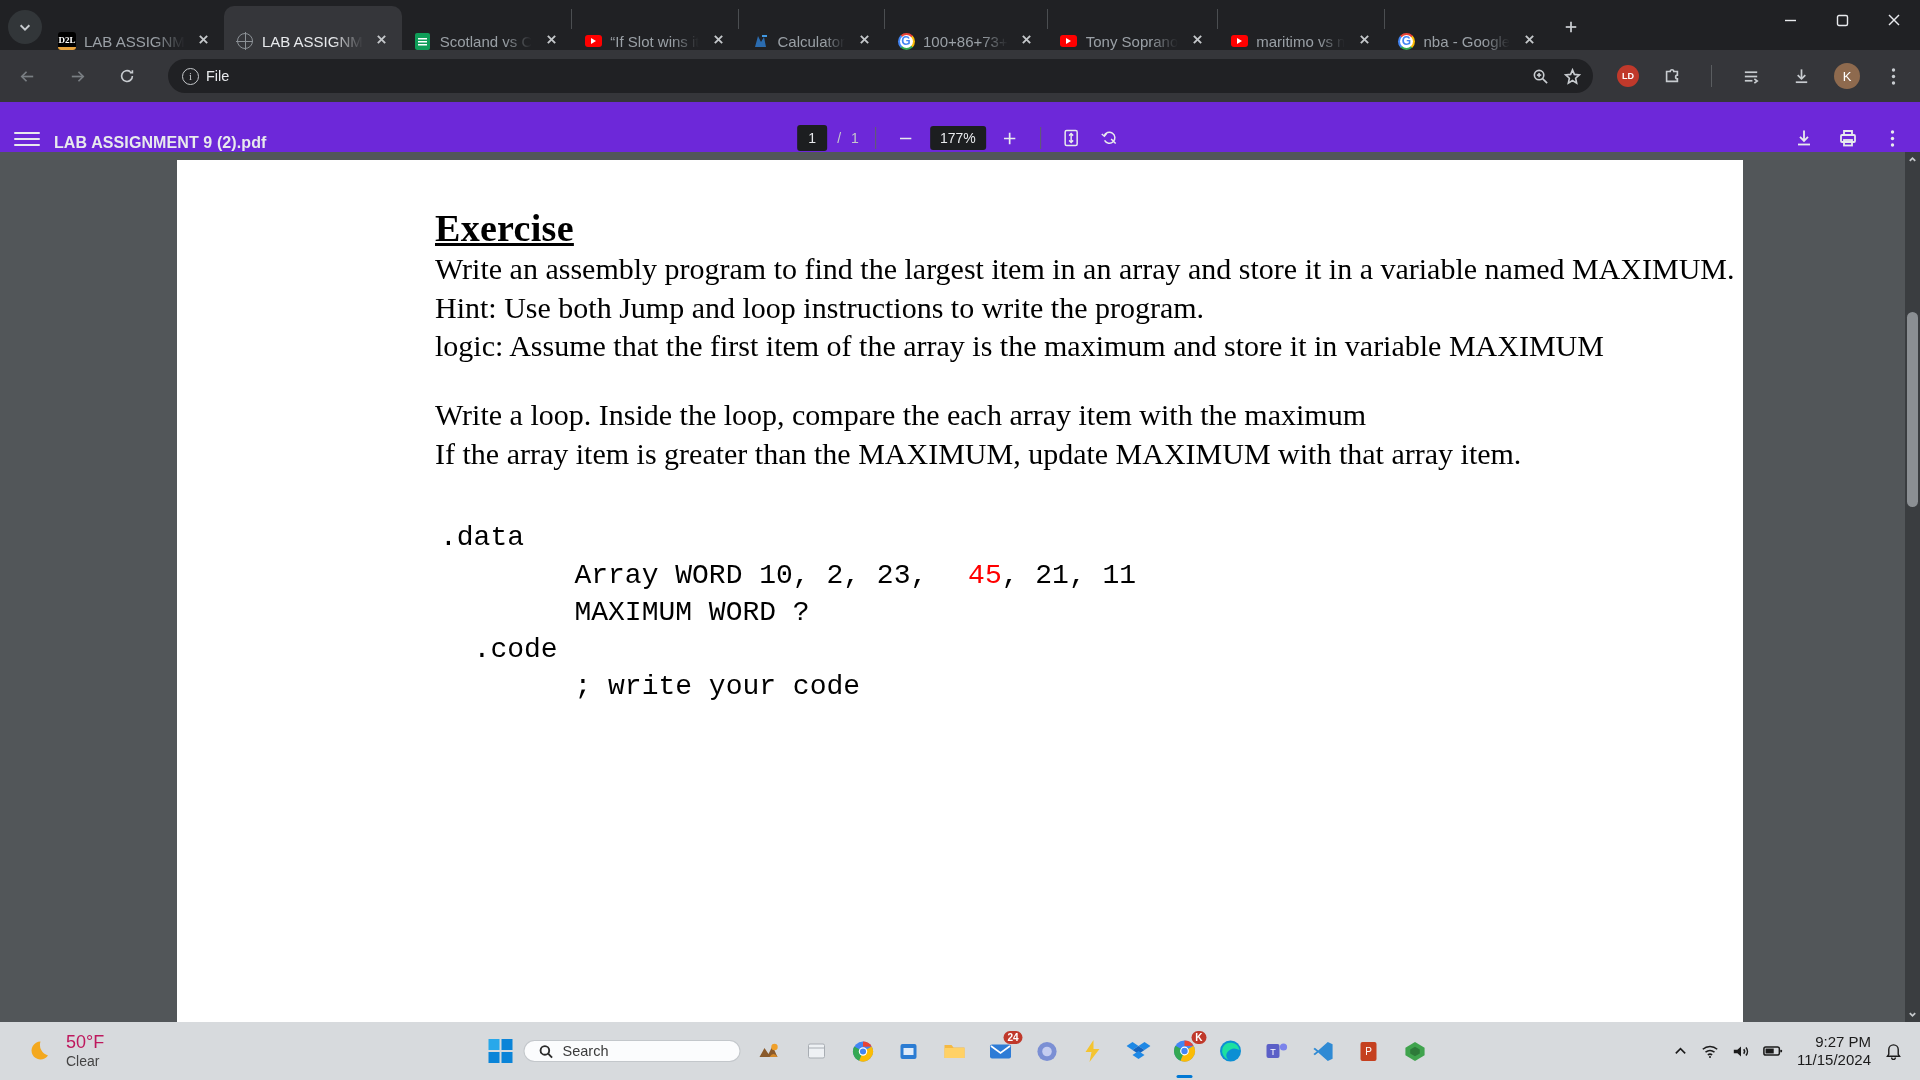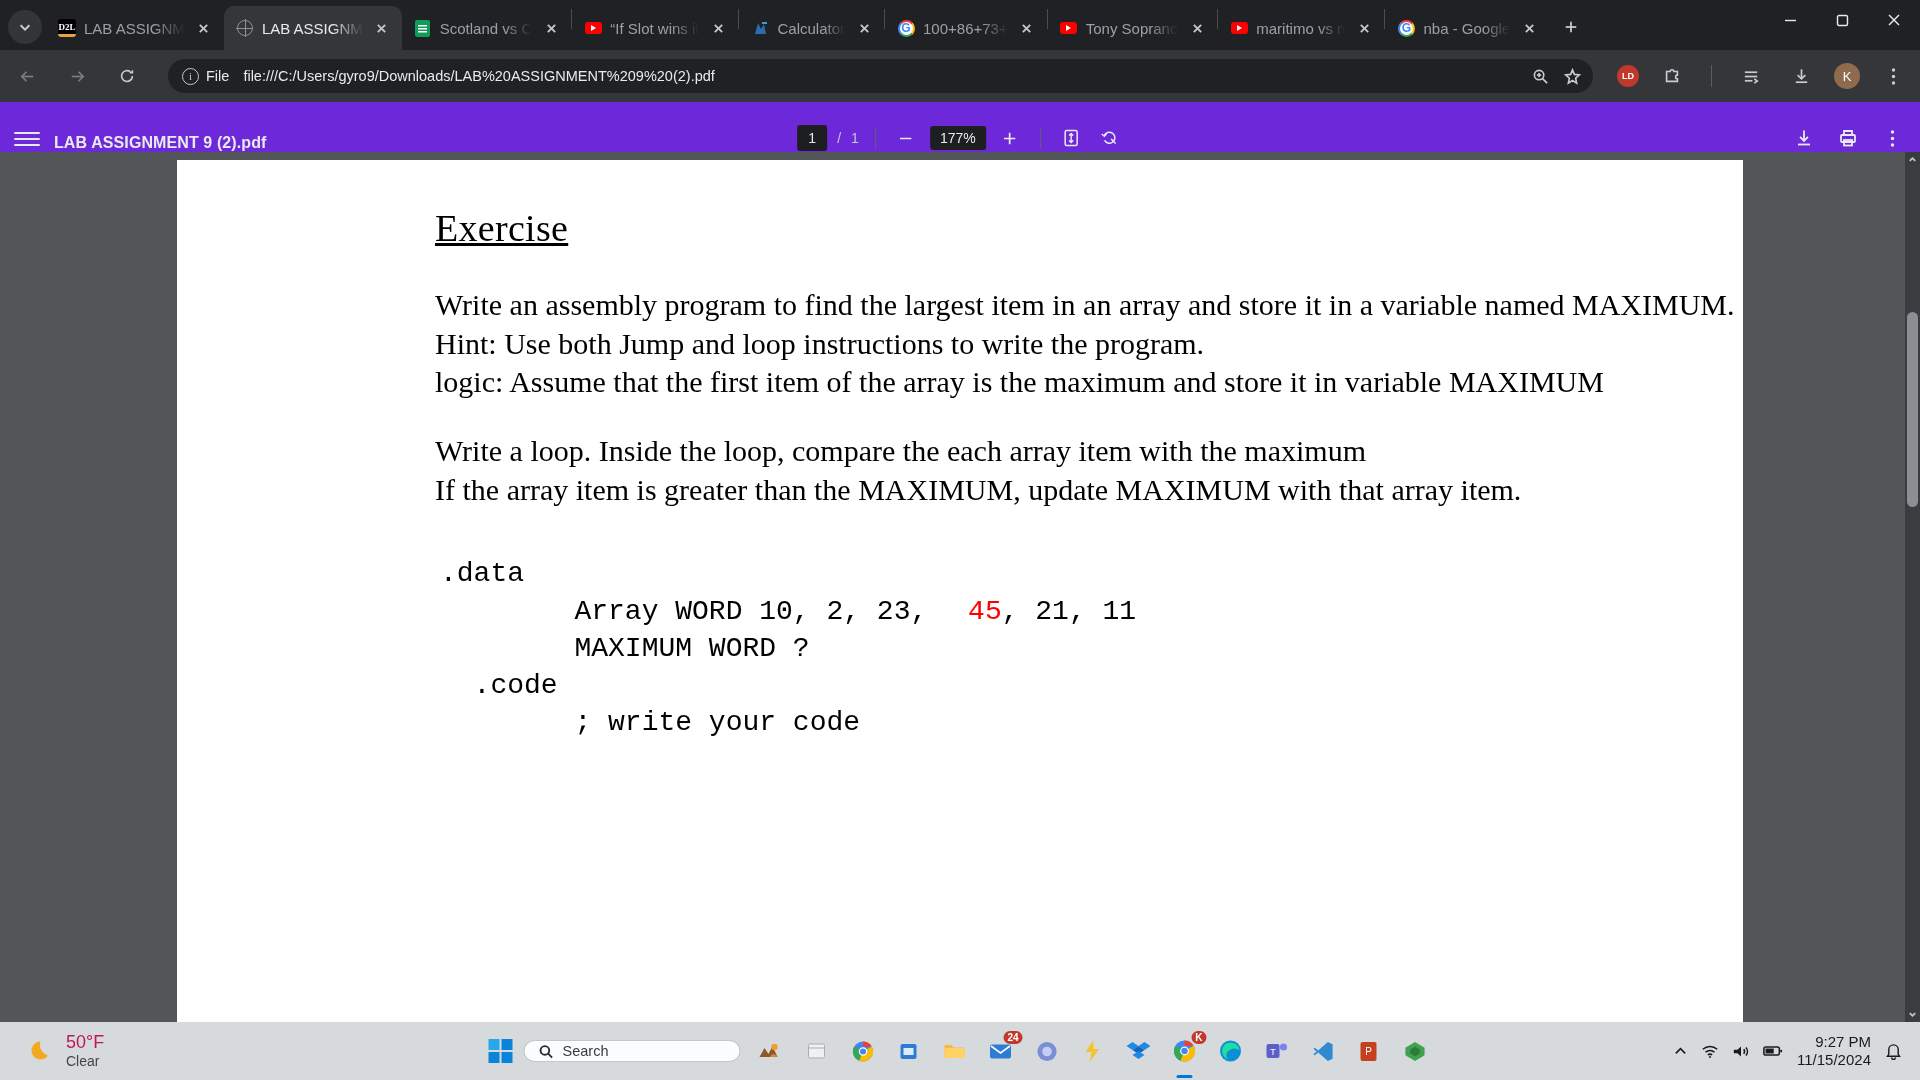--- a/index.html
+++ b/index.html
@@ -16,21 +16,21 @@
     padding-left:4px; flex:0 0 50px; position:relative;
   }
   .tab-search {
     width:34px; height:34px; margin:0 4px 6px 4px; border-radius:17px;
     display:flex; align-items:center; justify-content:center;
     background:#323639; flex:0 0 34px; cursor:pointer;
   }
   .tab-search svg { width:14px; height:14px; fill:none; stroke:#c8ccd0; stroke-width:2.2; }
   .tabs { display:flex; align-items:flex-end; flex:1; min-width:0; height:50px; }
   .tab {
-    height:44px; display:flex; align-items:center; gap:8px;
+    height:44px; display:flex; align-items:flex-end; gap:8px;
     padding:0 9px 0 12px; min-width:0; position:relative;
     color:#9aa0a6; font-size:15px; border-radius:10px 10px 0 0;
     cursor:pointer;
   }
   .tab.active { background:#35363a; color:#e8eaed; }
   .tab .favicon { width:18px; height:18px; flex:0 0 18px; display:flex; align-items:center; justify-content:center; border-radius:3px; overflow:hidden; }
   .tab .title {
     white-space:nowrap; overflow:hidden; font-size:15px;
     max-width:118px;
     -webkit-mask-image:linear-gradient(to right, #000 70%, transparent 100%);
@@ -125,22 +125,22 @@
   .pdf-right { margin-left:auto; display:flex; align-items:center; gap:16px; }
   .pdf-right .zbtn svg { stroke:#e8eaed; }
 
   
   .docarea { flex:1; background:#525659; position:relative; overflow:hidden; display:flex; justify-content:center; }
   .page {
     background:#fff; width:1566px; margin:8px 0 0 0; position:relative;
     padding:46px 0 0 258px; overflow:hidden;
   }
   .page h1 {
-    font-family:"Liberation Serif", serif; font-size:38px; font-weight:normal;
-    text-decoration:underline; color:#000; margin-bottom:36px; letter-spacing:.3px;
+    font-family:"Liberation Serif", serif; font-size:38px; font-weight:bold;
+    text-decoration:underline; color:#000; letter-spacing:.3px;
   }
   .ptext {
     font-family:"Liberation Serif", serif; font-size:30px; line-height:1.29;
     color:#000; max-width:1360px;
   }
   .ptext p { margin:0; }
   .gap { height:30px; }
   .code {
     font-family:"Liberation Mono", monospace; font-size:28px; line-height:1.33;
     color:#000; margin-top:46px; white-space:pre; margin-left:5px;
@@ -369,21 +369,20 @@
     <div class="navbtn">
       <svg width="18" height="18" viewBox="0 0 20 20">
         <path d="M16 10 A6 6 0 1 1 13.8 5.4"></path>
           <polyline points="16,3.5 16,6.2 13.2,6.2"></polyline>
       </svg>
     </div>
 
     <div class="omnibox">
       <span class="omni-info"></span>
       <span class="omni-scheme">File</span>
-      <span class="omni-url" title="file:///C:/Users/gyro9/Downloads/LAB%20ASSIGNMENT%209%20(2).pdf">file:///C:/Users/gyro9/Downloads/LAB%20ASSIGNMENT%209%20(2).pdf</span>
       <span class="omni-right">
         <span class="oicon">
           <svg width="17" height="17" viewBox="0 0 18 18">
               <circle cx="7.5" cy="7.5" r="5"></circle>
               <line x1="11.2" y1="11.2" x2="16" y2="16"></line>
               <line x1="5.2" y1="7.5" x2="9.8" y2="7.5"></line>
               <line x1="7.5" y1="5.2" x2="7.5" y2="9.8"></line>
             </svg>
         </span>
         <span class="oicon">

